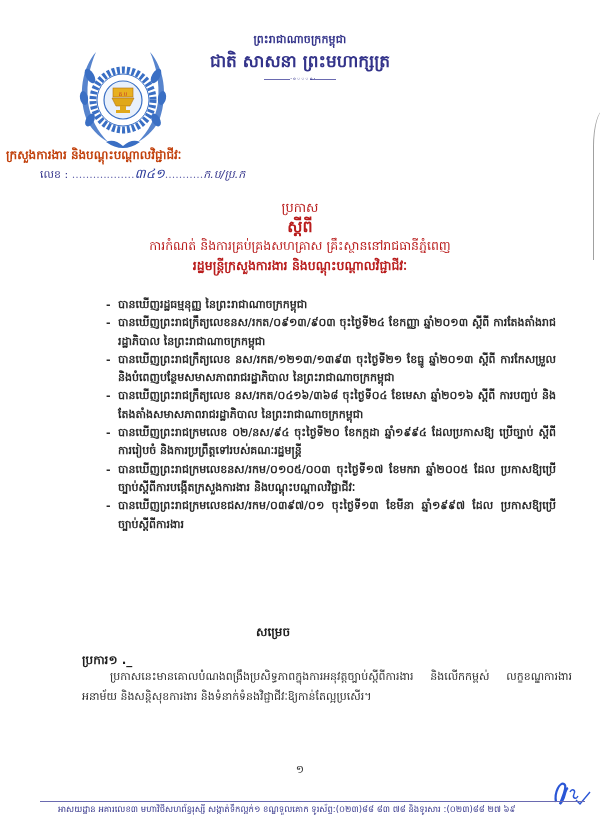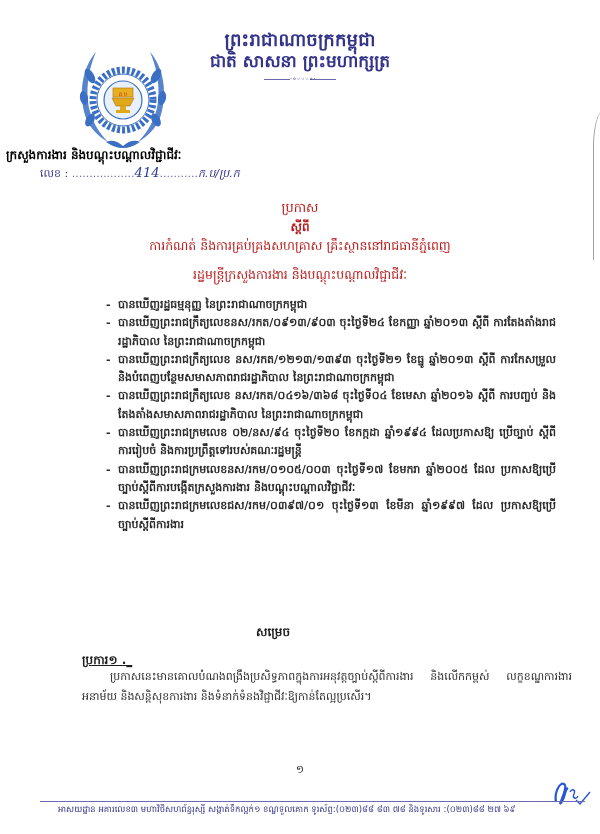--- a/index.html
+++ b/index.html
@@ -8,67 +8,67 @@
     font-family: "DejaVu Sans", "Liberation Sans", sans-serif;
     color: #2a2a2a;
   }
   .page { position: absolute; inset: 0; }
 
   
   .kingdom {
     position: absolute; left: 190px; top: 30px; width: 220px; text-align: center;
     color: #33338a;
   }
-  .kingdom .k1 { font-size: 18px; font-weight: bold; line-height: 20px; letter-spacing: 0.2px; }
+  .kingdom .k1 { font-size: 11px; font-weight: bold; line-height: 20px; letter-spacing: 0.2px; }
   .kingdom .k2 { font-size: 17px; line-height: 22px; font-weight: bold; }
   .kingdom .orn {
     margin: 4px auto 0; width: 72px; height: 6px; position: relative;
   }
   .kingdom .orn::before {
     content: ""; position: absolute; left: 0; right: 0; top: 3px; border-top: 1px solid #6a6ab0;
   }
   .kingdom .orn span {
     position: absolute; left: 26px; width: 20px; top: 0; height: 6px;
     background: #fff; text-align: center; font-size: 7px; line-height: 6px; color: #33338a;
   }
 
   
   .logo { position: absolute; left: 76px; top: 46px; width: 94px; height: 108px; }
 
   .ministry {
-    position: absolute; left: 6px; top: 147px; color: #000000;
+    position: absolute; left: 6px; top: 147px; color: #c2410c;
     font-size: 12px; font-weight: bold; line-height: 16px; white-space: nowrap;
   }
   .refline {
     position: absolute; left: 40px; top: 165px; color: #33338a; font-size: 11px; white-space: nowrap;
   }
   .refline .dots { letter-spacing: 0; color: #6a6ab0; }
   .refline .num { font-family: "DejaVu Serif", serif; font-style: italic; color: #2a3a9a; font-size: 13px; }
   .refline .suffix { font-style: italic; }
 
   
   .margin-line {
     position: absolute; left: 593px; top: 110px; width: 10px; height: 150px;
     border-left: 1.5px solid #a0a0a0; border-top-left-radius: 12px 40px;
   }
 
   
   .titles { position: absolute; left: 60px; top: 198px; width: 480px; text-align: center; color: #b91c1c; }
   .titles .t1 { font-size: 13px; line-height: 20px; }
-  .titles .t2 { font-size: 12px; line-height: 18px; font-weight: bold; }
+  .titles .t2 { font-size: 16px; line-height: 18px; font-weight: bold; }
   .titles .t3 { font-size: 12.5px; line-height: 20px; font-weight: normal; }
-  .titles .t4 { font-size: 12.5px; line-height: 20px; font-weight: normal; margin-top: 9px; }
+  .titles .t4 { font-size: 12.5px; line-height: 20px; font-weight: bold; margin-top: 0; }
 
   
   .preamble { position: absolute; left: 106px; top: 296px; width: 450px; font-weight: bold; }
   .preamble .item { position: relative; padding-left: 12px; font-size: 11px; line-height: 18.3px; color: #2a2a2a; text-align: justify; }
   .preamble .item::before { content: "-"; position: absolute; left: 0; top: 0; }
 
   .decide { position: absolute; left: 0; width: 546px; top: 624px; text-align: center; font-weight: bold; font-size: 12px; color: #1e1e1e; }
-  .article-head { position: absolute; left: 82px; top: 652px; font-weight: bold; font-size: 12px; color: #1e1e1e; text-decoration: underline; }
+  .article-head { position: absolute; left: 82px; top: 652px; font-weight: bold; font-size: 12px; color: #1e1e1e; }
   .article-body { position: absolute; left: 82px; top: 667px; width: 490px; font-size: 11px; line-height: 20px; color: #2a2a2a; text-indent: 28px; text-align: justify; }
 
   .pageno { position: absolute; left: 290px; top: 762px; width: 20px; text-align: center; font-size: 11px; color: #333; }
 
   .footer-rule { position: absolute; left: 40px; top: 801px; width: 545px; border-top: 1px solid #6a6ab0; }
   .footer { position: absolute; left: 58px; top: 804px; width: 500px; font-size: 8.5px; color: #33338a; white-space: nowrap; }
   .initials { position: absolute; left: 550px; top: 778px; width: 44px; height: 30px; }
 </style>
 </head>
 <body>
@@ -104,21 +104,21 @@
     <div class="k1">ព្រះរាជាណាចក្រកម្ពុជា</div>
     <div class="k2">ជាតិ សាសនា ព្រះមហាក្សត្រ</div>
     <div class="orn">
         <span>·∘◦◦◦∘·</span>
       </div>
   </div>
 
   <div class="ministry">ក្រសួងការងារ និងបណ្តុះបណ្តាលវិជ្ជាជីវៈ</div>
   <div class="refline">
     <span>លេខ :</span>
-    <span class="dots">..................</span><span class="num">414</span><span class="dots">...........</span><span class="suffix">ក.ប/ប្រ.ក</span>
+    <span class="dots">..................</span><span class="num">៣៤១</span><span class="dots">...........</span><span class="suffix">ក.ប/ប្រ.ក</span>
   </div>
 
   <div class="margin-line"></div>
 
   <div class="titles">
     <div class="t1">ប្រកាស</div>
     <div class="t2">ស្តីពី</div>
     <div class="t3">ការកំណត់ និងការគ្រប់គ្រងសហគ្រាស គ្រឹះស្ថាននៅរាជធានីភ្នំពេញ</div>
     <div class="t4">រដ្ឋមន្ត្រីក្រសួងការងារ និងបណ្តុះបណ្តាលវិជ្ជាជីវៈ</div>
   </div>

